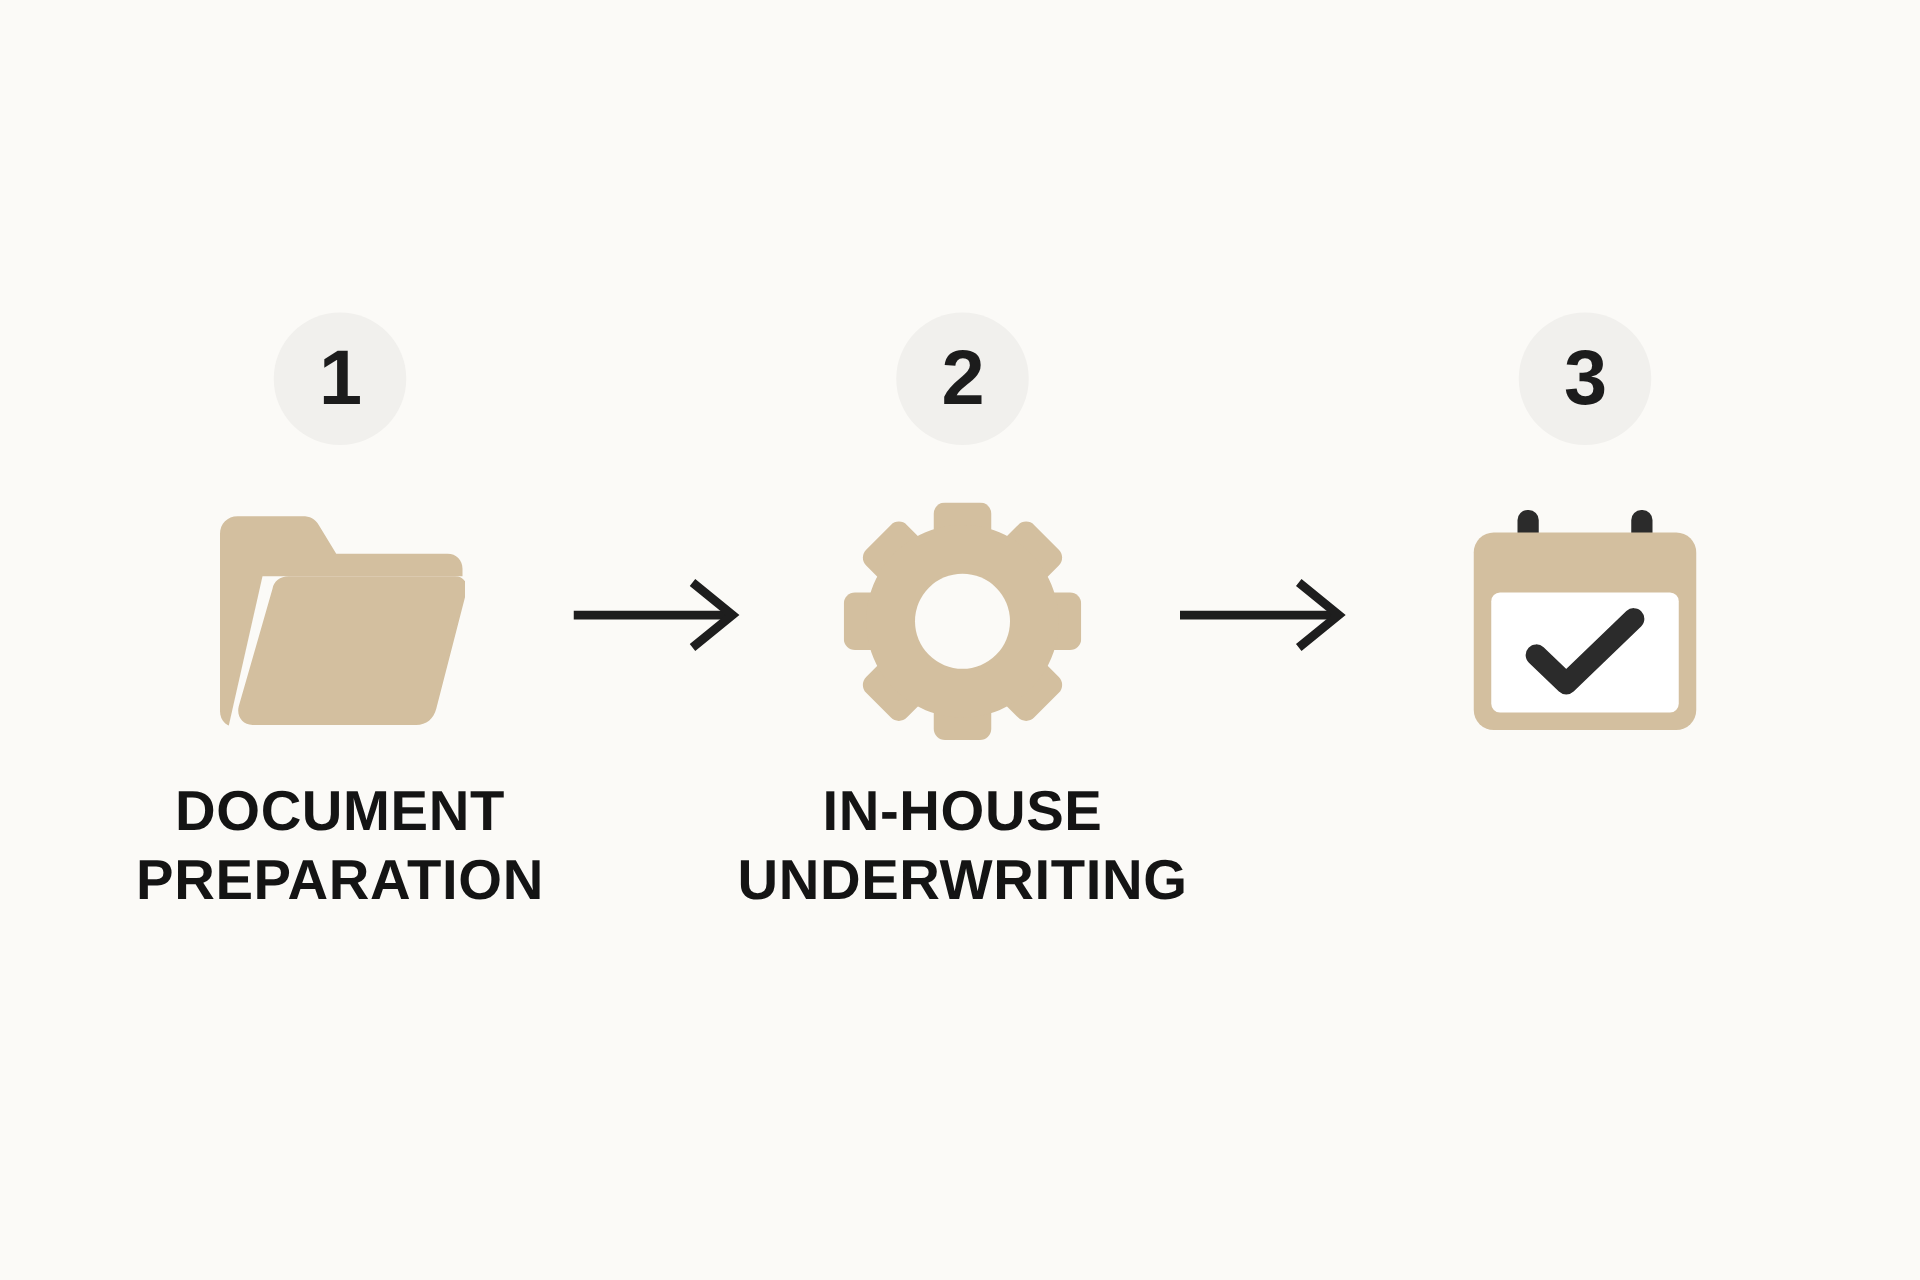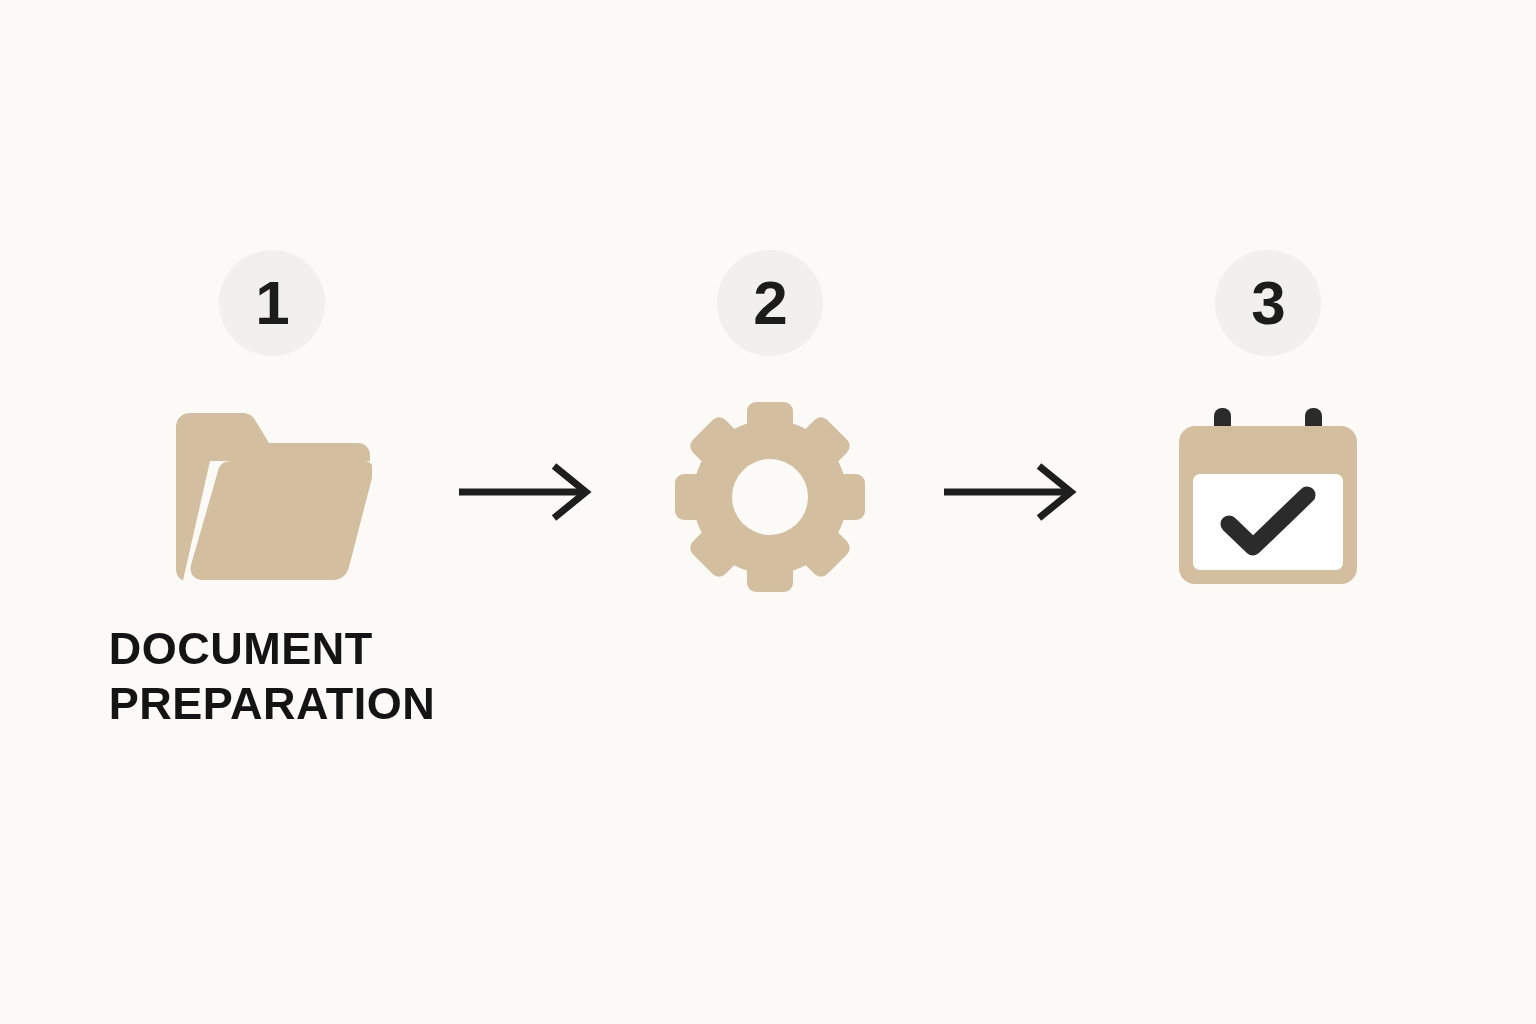--- a/index.html
+++ b/index.html
@@ -60,20 +60,21 @@
     margin-top: 46px;
     display: flex;
     align-items: center;
     justify-content: center;
   }
   .icon-slot svg { display: block; }
 
   
   .caption {
     margin-top: 30px;
+    text-align: center;
     font-family: "Liberation Sans", sans-serif;
     font-size: 45px;
     font-weight: 700;
     letter-spacing: 0.5px;
     line-height: 1.22;
     color: #141414;
     white-space: pre-line;
   }
 
   
@@ -148,20 +149,22 @@
             <rect x="0" y="72" width="58" height="46" rx="9" transform="rotate(45 95 95)"></rect>
             <rect x="132" y="72" width="58" height="46" rx="9" transform="rotate(45 95 95)"></rect>
           </g>
           <path d="M95 18 A77 77 0 1 1 94.9 18 Z"></path>
         </g>
 
         <circle cx="95" cy="95" r="38" fill="#FBFAF7"></circle>
       </svg>
     </div>
 
+    <div class="caption">IN-HOUSE
+UNDERWRITING</div>
   </div>
 
   <div class="arrow arrow-2">
     <svg width="140" height="60" viewBox="0 0 140 60">
       <line x1="4" y1="30" x2="126" y2="30" stroke="#1E1E1E" stroke-width="7" stroke-linecap="butt"></line>
       <polyline points="99,4 131,30 99,56" fill="none" stroke="#1E1E1E" stroke-width="7" stroke-linecap="butt" stroke-linejoin="miter"></polyline>
     </svg>
   </div>
 
   <div class="step step-3">

